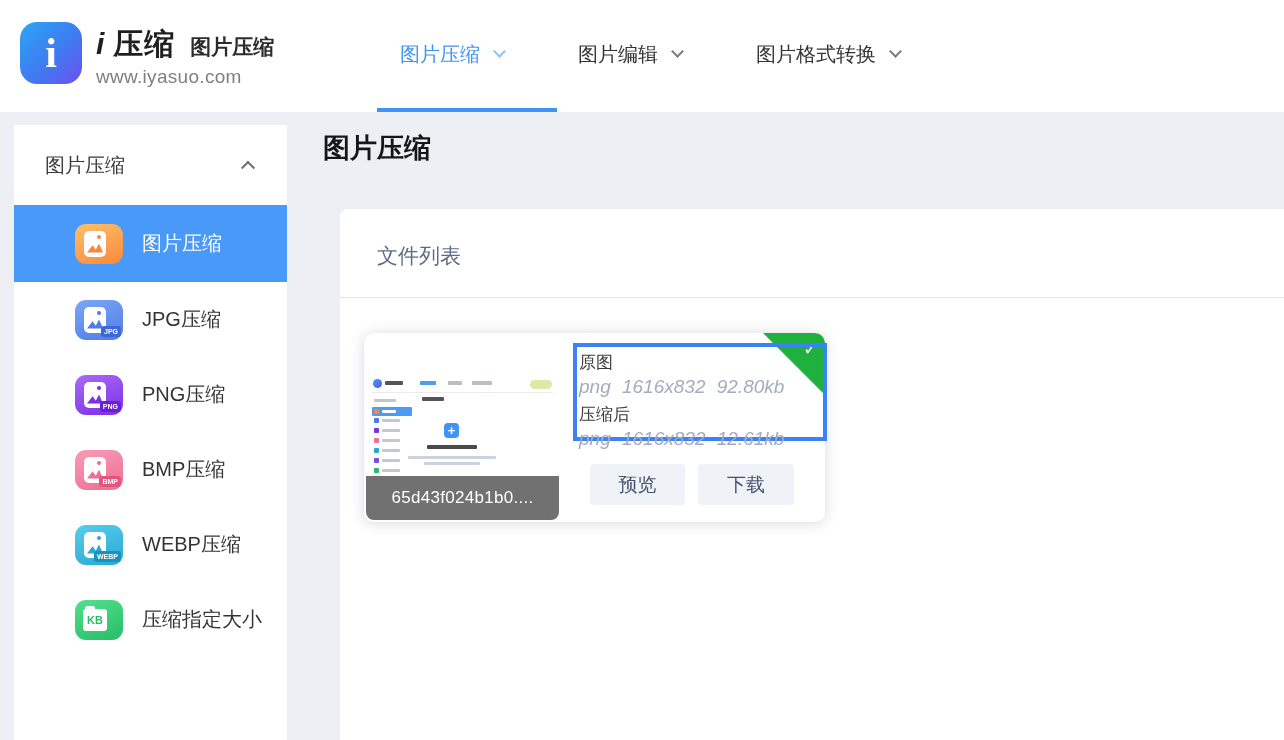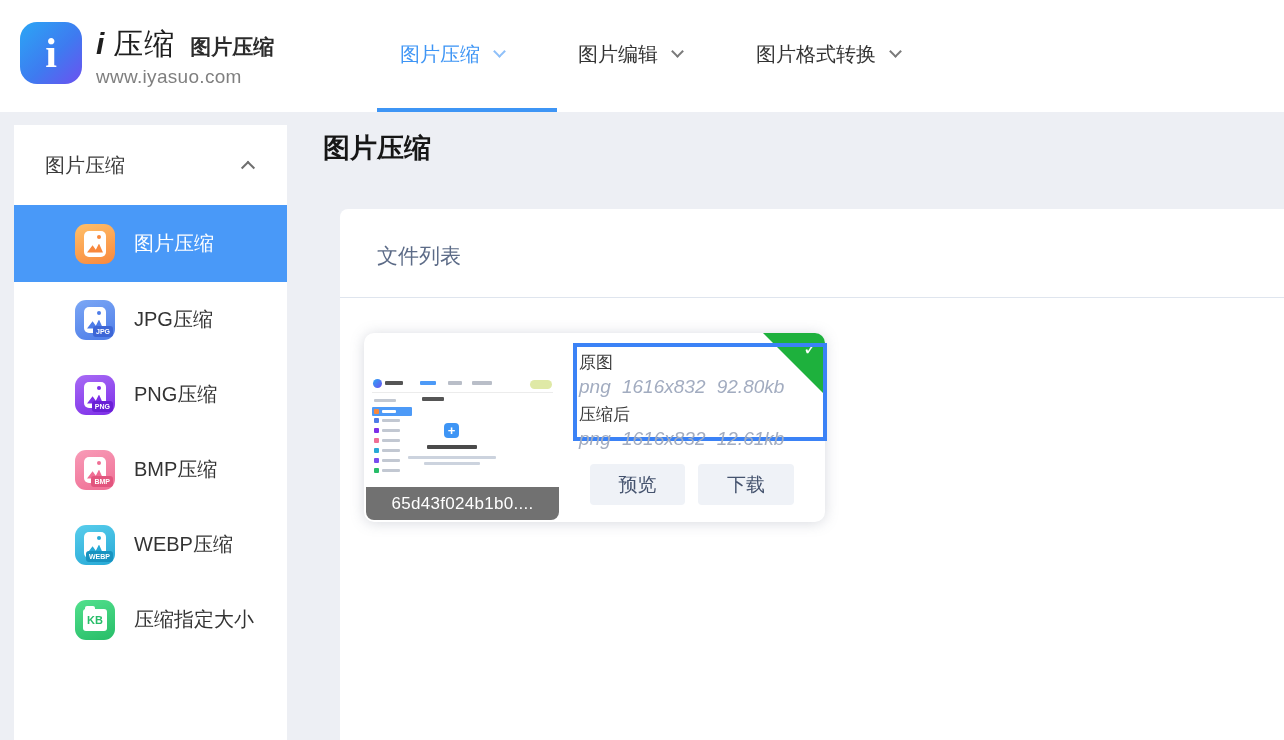--- a/index.html
+++ b/index.html
@@ -10,21 +10,21 @@
   
   .header { position:absolute; left:0; top:0; width:1284px; height:112px; background:#fff; z-index:10; }
   .logo-wrap { position:absolute; left:20px; top:22px; display:flex; align-items:flex-start; }
   .logo-icon { width:62px; height:62px; border-radius:17px;
     background:linear-gradient(135deg,#2BA6F5 0%,#3E7BF0 55%,#6C51F0 100%);
     color:#fff; display:flex; align-items:center; justify-content:center;
     font-family:"Liberation Serif","DejaVu Serif",serif; font-weight:bold; font-size:42px; line-height:1; }
   .brand-col { margin-left:14px; padding-top:2px; }
   .brand-line1 { display:flex; align-items:baseline; color:#1f1f1f; }
   .brand-i { font-style:italic; font-weight:800; font-size:30px; margin-right:9px; }
-  .brand-name { font-weight:400; font-size:30px; letter-spacing:1px; }
+  .brand-name { font-weight:700; font-size:30px; letter-spacing:1px; }
   .brand-sub { font-weight:700; font-size:21px; margin-left:15px; color:#2b2b2b; }
   .brand-url { font-size:19px; color:#7f7f7f; margin-top:1px; letter-spacing:0.3px; }
 
   .nav { position:absolute; left:400px; top:0; height:108px; display:flex; align-items:center; }
   .tab { display:flex; align-items:center; margin-right:74px; font-size:20px; color:#333; cursor:pointer; }
   .tab .chev { width:9px; height:9px; border-right:2px solid #7a7a7a; border-bottom:2px solid #7a7a7a;
     transform:rotate(45deg); margin-left:15px; margin-top:-6px; }
   .tab.active { color:#3E95F5; }
   .tab.active .chev { border-color:#8fc0f9; }
   .tab-underline { position:absolute; left:377px; bottom:0; width:180px; height:4px; background:#3E95F5; }
@@ -32,21 +32,21 @@
   
   .sidebar { position:absolute; left:14px; top:125px; width:273px; height:615px; background:#fff; }
   .side-head { height:80px; display:flex; align-items:center; justify-content:space-between;
     padding:0 34px 0 31px; font-size:20px; color:#3a3a3a; cursor:pointer; }
   .chev-up { width:10px; height:10px; border-left:2px solid #6f6f6f; border-top:2px solid #6f6f6f;
     transform:rotate(45deg) translate(2px,2px); }
   .side-item { height:75px; display:flex; align-items:center; padding-left:61px; gap:19px;
     font-size:20px; color:#333; cursor:pointer; }
   .side-item.active { height:77px; background:#4999F8; color:#fff; }
 
-  .app-icon { position:relative; width:40px; height:40px; border-radius:11px; flex:none; }
+  .app-icon { position:relative; width:48px; height:40px; border-radius:11px; flex:none; }
   .ic0 { background:linear-gradient(160deg,#FFC069,#F8883D); --c:#F8883D; }
   .ic1 { background:linear-gradient(160deg,#7BA7F5,#4D7CE8); --c:#4D7CE8; --bc:#3D66D6; }
   .ic2 { background:linear-gradient(160deg,#A86BF5,#7D2EE8); --c:#7D2EE8; --bc:#6A1FD6; }
   .ic3 { background:linear-gradient(160deg,#F89BB7,#EF6E94); --c:#EF6E94; --bc:#E2557E; }
   .ic4 { background:linear-gradient(160deg,#58CDEC,#27A9D6); --c:#27A9D6; --bc:#1893C0; }
   .ic5 { background:linear-gradient(160deg,#9678F6,#7A4BEF); --c:#7A4BEF; }
   .ic6 { background:linear-gradient(160deg,#52E08D,#27BD68); --c:#27BD68; }
   .photo { position:absolute; left:9px; top:7px; width:22px; height:26px; background:#fff; border-radius:5px; }
   .photo .mtn { position:absolute; left:3px; right:3px; bottom:4px; height:9px; background:var(--c);
     clip-path:polygon(0 100%,35% 20%,55% 70%,75% 0,100% 100%); }
@@ -92,21 +92,21 @@
   .m-active b { position:absolute; left:10px; top:3px; width:14px; height:2.5px; background:#fff; border-radius:1px; }
   .m-dot { position:absolute; left:2px; top:2px; width:5px; height:5px; border-radius:1px; }
   .m-lbl { position:absolute; left:10px; top:3px; width:18px; height:2.5px; background:#c2c8d2; border-radius:1px; }
   .m-title { position:absolute; left:50px; top:4px; width:22px; height:4px; background:#555; border-radius:1px; }
   .m-plus { position:absolute; left:72px; top:30px; width:15px; height:15px; background:#3E95F5; border-radius:4px;
     color:#fff; font-size:13px; line-height:15px; text-align:center; font-weight:bold; }
   .m-cap { position:absolute; left:55px; top:52px; width:50px; height:4px; background:#4a4a4a; border-radius:1px; }
   .m-l1 { position:absolute; left:36px; top:63px; width:88px; height:2.5px; background:#ccd3de; border-radius:1px; }
   .m-l2 { position:absolute; left:52px; top:69px; width:56px; height:2.5px; background:#ccd3de; border-radius:1px; }
 
-  .fname { position:absolute; left:0; bottom:0; width:100%; height:33px; background:rgba(58,58,58,0.72);
+  .fname { position:absolute; left:0; bottom:0; width:100%; height:44px; background:rgba(58,58,58,0.72);
     color:#fff; font-size:17px; display:flex; align-items:center; justify-content:center; letter-spacing:0.3px; }
 
   .corner { position:absolute; top:0; right:0; width:0; height:0;
     border-top:62px solid #1EB13D; border-left:62px solid transparent; border-top-right-radius:10px; z-index:2; }
   .corner-check { position:absolute; top:5px; right:7px; z-index:3; color:#fff; font-size:18px; font-weight:bold; }
 
   .annotation { position:absolute; left:209px; top:10px; width:254px; height:98px;
     border:4px solid #3b82f6; z-index:5; padding:5px 0 0 2px; background:transparent; }
   .f-label { font-size:17px; color:#3b3b3b; line-height:22px; }
   .f-info  { font-size:19px; color:#A2ACC0; line-height:25px; margin-bottom:5px; word-spacing:6px;font-style:italic; }

